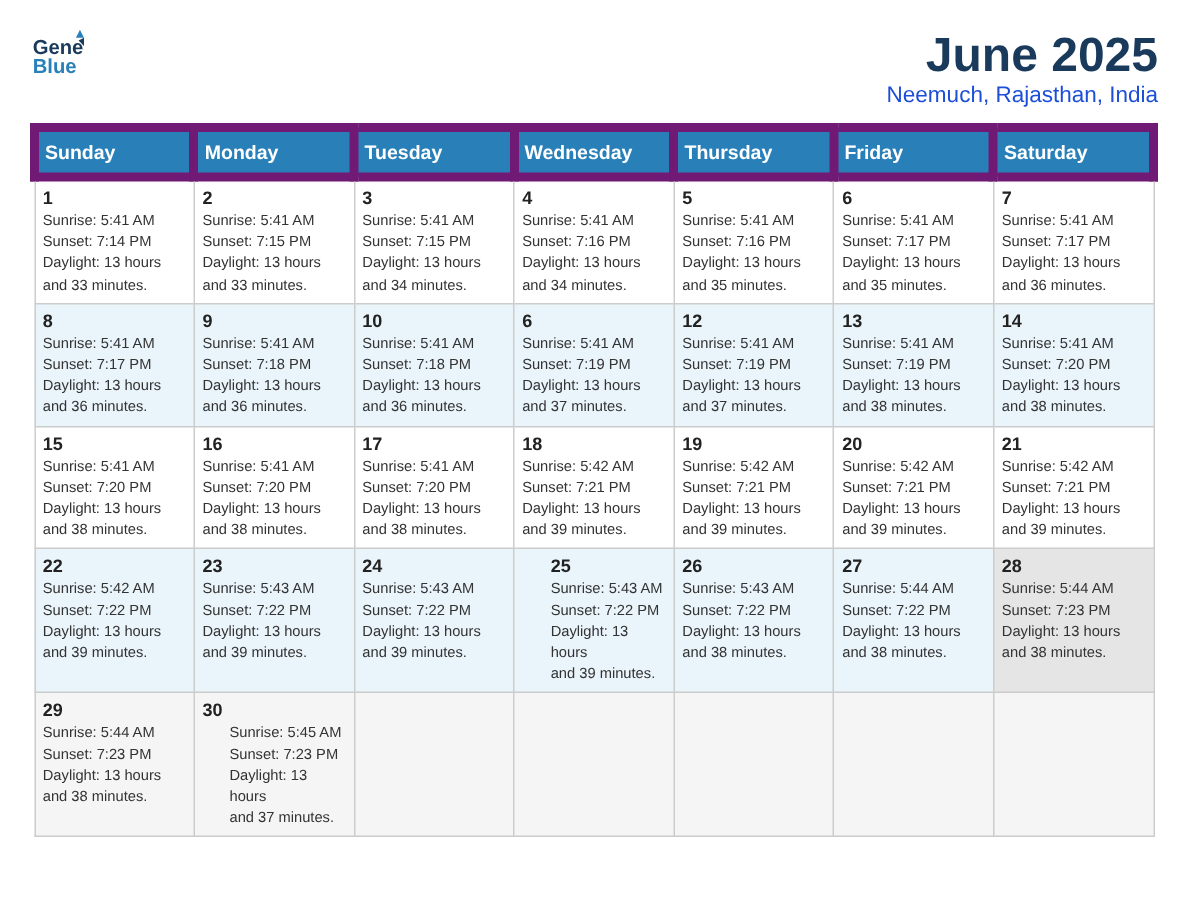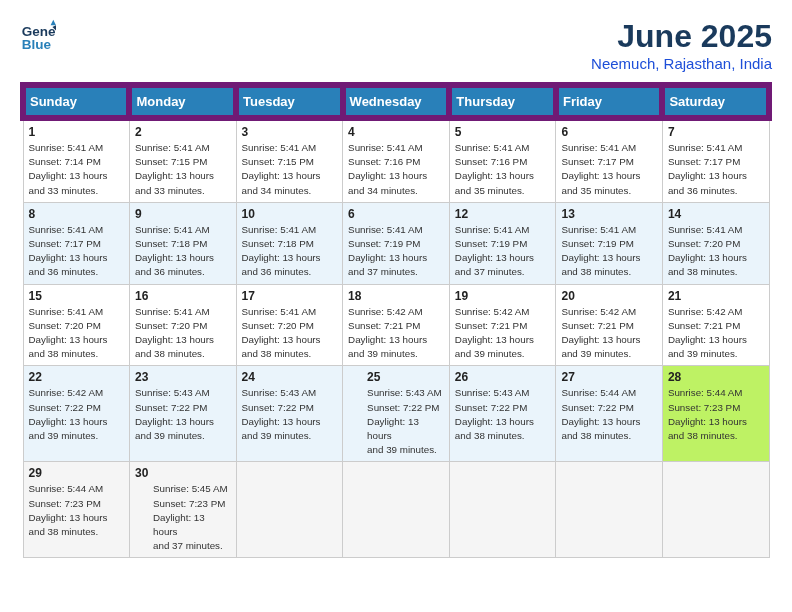--- a/index.html
+++ b/index.html
@@ -305,21 +305,21 @@
 Daylight: 13 hours
 and 38 minutes.</div>
           </td>
           <td style="background: rgb(234, 244, 251);">
             <span class="day-num">27</span>
             <div class="day-info" style="white-space: pre-line;">Sunrise: 5:44 AM
 Sunset: 7:22 PM
 Daylight: 13 hours
 and 38 minutes.</div>
           </td>
-          <td style="background: #bef264;">
+          <td style="background: #e5e5e5;">
             <span class="day-num">28</span>
             <div class="day-info" style="white-space: pre-line;">Sunrise: 5:44 AM
 Sunset: 7:23 PM
 Daylight: 13 hours
 and 38 minutes.</div>
           </td>
         </tr>
         <tr>
           <td style="background: rgb(245, 245, 245);">
             <span class="day-num">29</span>

